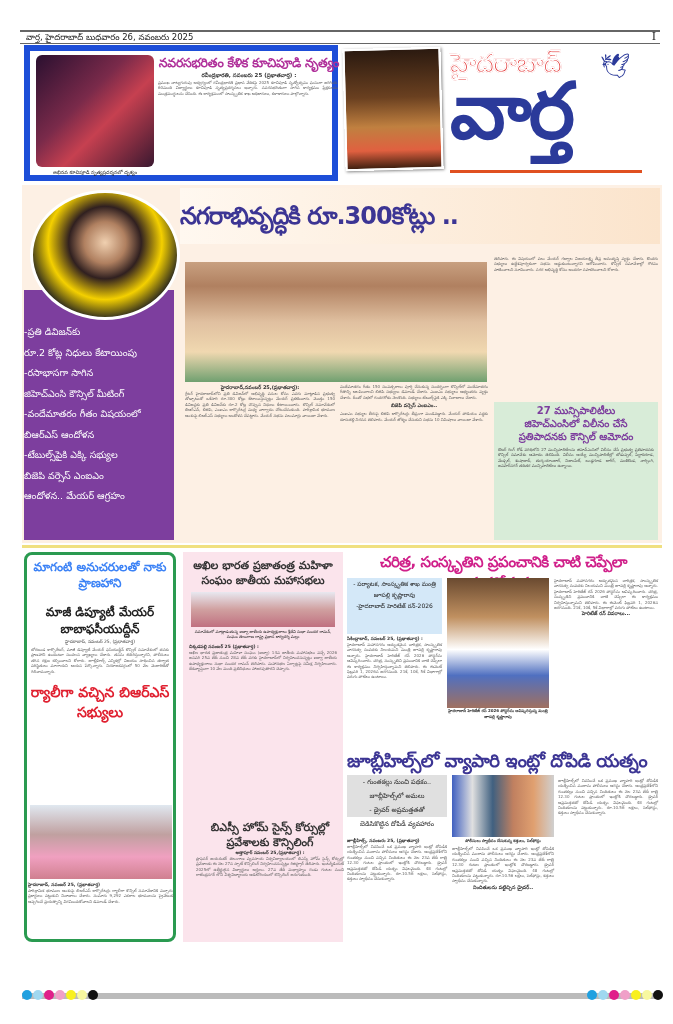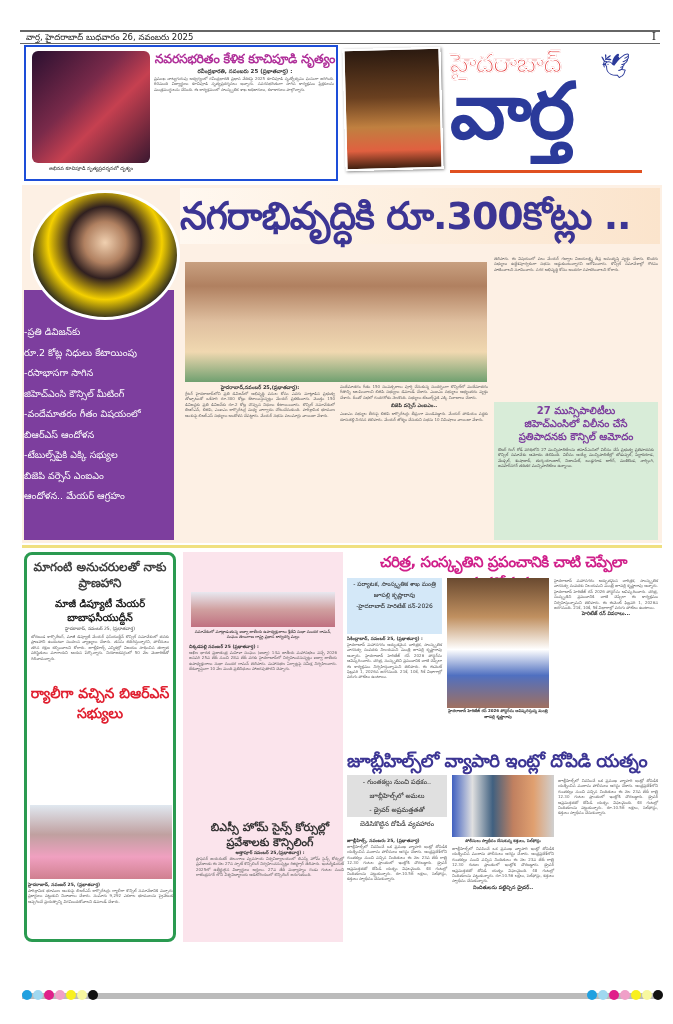--- a/index.html
+++ b/index.html
@@ -1,48 +1,48 @@
 <!DOCTYPE html>
 <html><head>
 <meta charset="utf-8">
 <style>
 *{box-sizing:border-box;margin:0;padding:0}
 body{width:673px;height:1024px;background:#fff;font-family:"DejaVu Sans",sans-serif;position:relative;overflow:hidden;color:#333}
 .abs{position:absolute}
 .masthead{left:20px;top:30px;width:640px;height:14px;border-top:2px solid #666;border-bottom:1px solid #666;font-size:8.5px;color:#222;line-height:11px;padding-left:6px}
 .masthead .pg{position:absolute;right:4px;top:-1px;font-family:"DejaVu Serif",serif;font-size:11px}
-.dance{left:24px;top:45px;width:314px;height:136px;border:2px solid #1d4ed8;background:#fff}
+.dance{left:24px;top:45px;width:314px;height:136px;border:6px solid #1d4ed8;background:#fff}
 .dance .photo{position:absolute;left:6px;top:4px;width:118px;height:112px;border-radius:6px;background:linear-gradient(135deg,#2a1030 0%,#7a2a4a 40%,#c64050 60%,#3a1830 100%)}
 .dance .caption{position:absolute;left:6px;top:118px;width:118px;font-size:5px;text-align:center;color:#222}
 .dance h2{position:absolute;left:128px;top:4px;width:182px;font-size:12.5px;color:#b0309a;text-align:center;font-weight:bold;letter-spacing:-0.3px}
 .dance .dl{position:absolute;left:128px;top:21px;width:182px;font-size:5.5px;text-align:center;font-weight:bold;color:#333}
 .body-text{font-size:4px;line-height:5.4px;color:#666;text-align:justify}
 .dance .body-text{position:absolute;left:128px;top:29px;width:180px}
 .logo{left:342px;top:46px;width:325px;height:132px}
 .logo .pic{position:absolute;left:2px;top:2px;width:98px;height:122px;background:linear-gradient(180deg,#2b1a10 0%,#6a4020 40%,#c08040 65%,#e06040 85%,#402010 100%);transform:rotate(-1.5deg);border:2px solid #fff;box-shadow:1px 1px 3px #888}
 .logo .city{position:absolute;left:108px;top:2px;font-size:26px;font-weight:bold;color:#e02020;letter-spacing:-1px;-webkit-text-stroke:0.5px #fff}
 .logo .name{position:absolute;left:108px;top:26px;font-size:78px;font-weight:900;color:#2b3a9a;line-height:78px;letter-spacing:-3px}
 .logo .bird{position:absolute;left:258px;top:6px;font-size:24px;color:#2b3a9a}
 .logo .rule{position:absolute;left:108px;top:124px;width:192px;height:3px;background:#e05020}
 .hero{left:22px;top:185px;width:640px;height:358px;background:#fdf0e4}
-.headline{left:180px;top:188px;width:480px;height:56px;font-size:38px;font-weight:900;color:#3c3594;line-height:56px;letter-spacing:-1px;background:linear-gradient(90deg,#fff8f0,#fbe4cc)}
+.headline{left:180px;top:188px;width:480px;height:56px;font-size:24px;font-weight:900;color:#3c3594;line-height:56px;letter-spacing:-1px;background:linear-gradient(90deg,#fff8f0,#fbe4cc)}
 .purple{left:24px;top:290px;width:150px;height:250px;background:#7d3e9e}
 .circle{left:30px;top:190px;width:150px;height:130px;border-radius:50%;background:radial-gradient(circle at 50% 40%,#f0d0b0 0%,#b08060 20%,#302020 35%,#f4d000 55%,#202020 75%,#c0c0c0 100%);border:3px solid #fff}
 .bullets{left:24px;top:322px;width:150px;text-align:left;color:#fff;font-size:9.5px;line-height:20.5px}
 .council-photo{left:185px;top:262px;width:302px;height:120px;background:linear-gradient(180deg,#c8a080 0%,#b08060 20%,#e0c0a0 50%,#f0d8b0 75%,#70a070 100%)}
 .council-text{left:185px;top:384px;width:150px}
 .council-text2{left:340px;top:384px;width:148px}
 .right-text{left:494px;top:256px;width:164px}
 .green-box{left:494px;top:402px;width:164px;height:138px;background:#d8ecd8}
 .green-box h3{font-size:10px;color:#7d3e9e;text-align:center;font-weight:bold;line-height:13px;padding:2px 20px;background:#d8ecd8}
 .green-box .body-text{padding:2px 4px;color:#555}
 .divider-y{left:22px;top:545px;width:640px;height:3px;background:#f0e080}
 .magunti{left:24px;top:552px;width:152px;height:390px;border:3px solid #2a9a50;border-radius:8px;background:#fff}
-.magunti h3{font-size:12px;color:#404040;text-align:center;line-height:16px;margin-top:4px;font-weight:bold}
-.magunti .sub{font-size:10px;text-align:center;font-weight:bold;color:#222;margin-top:7px}
+.magunti h3{font-size:12px;color:#3b82f6;text-align:center;line-height:16px;margin-top:4px;font-weight:bold}
+.magunti .sub{font-size:12px;text-align:center;font-weight:bold;color:#222;margin-top:14px}
 .magunti .dl{font-size:4.5px;text-align:center;color:#444}
 .magunti .body-text{padding:2px 4px}
 .rally h3{font-size:14px;color:#e02030;text-align:center;font-weight:900;line-height:20px}
 .rally-photo{left:30px;top:805px;width:142px;height:74px;background:linear-gradient(180deg,#e0e8f0 0%,#c0a0a0 40%,#f0a0c0 70%,#d08090 100%)}
 .pink-col{left:183px;top:552px;width:160px;height:390px;background:#fbe4ec}
 .pink-col h3{font-size:11px;color:#333;text-align:center;line-height:15px;font-weight:bold;margin-top:6px}
 .mahila-photo{position:absolute;left:8px;top:40px;width:144px;height:35px;background:linear-gradient(180deg,#e8e8f0 0%,#d0a0a0 50%,#c07080 100%)}
 .mahila-cap{position:absolute;left:8px;top:77px;width:144px;font-size:4px;text-align:center;color:#222;line-height:5px}
 .bims h3{font-size:11px;color:#333;text-align:center;line-height:15px;font-weight:bold}
 .hist-head{left:347px;top:553px;width:313px;font-size:15px;color:#d0208a;font-weight:bold;text-align:center;letter-spacing:-0.5px}
@@ -112,31 +112,32 @@
   <div class="body-text">ఔటర్ రింగ్ రోడ్ పరిధిలోని 27 మున్సిపాలిటీలను జిహెచ్ఎంసిలో విలీనం చేసే ప్రభుత్వ ప్రతిపాదనకు కౌన్సిల్ సమావేశం ఆమోదం తెలిపింది. విలీనం అయ్యే మున్సిపాలిటీల్లో బోడుప్పల్, పీర్జాదిగూడ, మేడ్చల్, శంషాబాద్, తుర్కయాంజాల్, నిజాంపేట్, బండ్లగూడ జాగీర్, మణికొండ, నార్సింగి, జవహర్‌నగర్ తదితర మున్సిపాలిటీలు ఉన్నాయి.</div>
 </div>
 
 <div class="abs divider-y"></div>
 
 <div class="abs magunti">
   <h3>మాగంటి అనుచరులతో నాకు ప్రాణహాని</h3>
   <div class="sub">మాజీ డిప్యూటీ మేయర్ బాబాఫసీయుద్దీన్</div>
   <div class="dl">హైదరాబాద్, నవంబర్ 25, (ప్రభాతవార్త)</div>
   <div class="body-text">బోరబండ కార్పొరేటర్, మాజీ డిప్యూటీ మేయర్ ఫసీయుద్దీన్ కౌన్సిల్ సమావేశంలో తనకు ప్రాణహాని ఉందంటూ సంచలన వ్యాఖ్యలు చేశారు. తనను బెదిరిస్తున్నారని, పోలీసులు తగిన రక్షణ కల్పించాలని కోరారు. జూబ్లీహిల్స్ ఎన్నికల్లో విజయం సాధించిన తర్వాత పరిస్థితులు మారాయని ఆయన పేర్కొన్నారు. నియోజకవర్గంలో 50 వేల మెజారిటీతో గెలిచామన్నారు.</div>
-  <div class="rally" style="margin-top:20px">
+  <div class="rally" style="margin-top:6px">
     <h3>ర్యాలీగా వచ్చిన బిఆర్ఎస్ సభ్యులు</h3>
   </div>
 </div>
 <div class="abs rally-photo"></div>
 <div class="abs" style="left:28px;top:882px;width:146px">
   <div style="font-size:4.5px;font-weight:bold">హైదరాబాద్, నవంబర్ 25, (ప్రభాతవార్త)</div>
   <div class="body-text">పారిశ్రామిక భూముల అంశంపై బిఆర్ఎస్ కార్పొరేటర్లు ర్యాలీగా కౌన్సిల్ సమావేశానికి వచ్చారు. ప్లకార్డులు పట్టుకుని నినాదాలు చేశారు. సుమారు 9,292 ఎకరాల భూములను ప్రైవేటుకు అప్పగించే ప్రయత్నాన్ని విరమించుకోవాలని డిమాండ్ చేశారు.</div>
 </div>
 
 <div class="abs pink-col">
+  <h3>అఖిల భారత ప్రజాతంత్ర మహిళా సంఘం జాతీయ మహాసభలు</h3>
   <div class="mahila-photo"></div>
   <div class="mahila-cap">సమావేశంలో మాట్లాడుతున్న ఐద్వా జాతీయ ఉపాధ్యక్షురాలు శ్రీదేవి సుధా సుందర రామన్, సంఘం తెలంగాణ రాష్ట్ర ప్రధాన కార్యదర్శి మల్లు</div>
   <div style="position:absolute;left:6px;top:92px;width:148px">
     <div style="font-size:4.5px;font-weight:bold">చిక్కడపల్లి నవంబర్ 25 (ప్రభాతవార్త) :</div>
     <div class="body-text">అఖిల భారత ప్రజాతంత్ర మహిళా సంఘం (ఐద్వా) 14వ జాతీయ మహాసభలు వచ్చే 2026 జనవరి 25వ తేదీ నుంచి 28వ తేదీ వరకు హైదరాబాద్‌లో నిర్వహించనున్నట్లు ఐద్వా జాతీయ ఉపాధ్యక్షురాలు సుధా సుందర రామన్ తెలిపారు. మహాసభల ఏర్పాట్లపై సమీక్ష నిర్వహించారు. దేశవ్యాప్తంగా 10 వేల మంది ప్రతినిధులు హాజరవుతారని చెప్పారు.</div>
   </div>
   <div class="bims" style="position:absolute;left:13px;top:262px;width:148px">
     <h3>బిఎస్సీ హోమ్ సైన్స్ కోర్సుల్లో ప్రవేశాలకు కౌన్సిలింగ్</h3>
     <div style="font-size:4.5px;font-weight:bold;text-align:center">అత్తాపూర్ నవంబర్ 25,(ప్రభాతవార్త) :</div>
     <div class="body-text">ప్రొఫెసర్ జయశంకర్ తెలంగాణ వ్యవసాయ విశ్వవిద్యాలయంలో బిఎస్సీ హోమ్ సైన్స్ కోర్సుల్లో ప్రవేశాలకు ఈ నెల 27న స్పాట్ కౌన్సిలింగ్ నిర్వహించనున్నట్లు రిజిస్ట్రార్ తెలిపారు. ఇంటర్మీడియట్ 2025లో ఉత్తీర్ణులైన విద్యార్థులు అర్హులు. 27వ తేదీ మధ్యాహ్నం రెండు గంటల నుంచి రాజేంద్రనగర్ లోని విశ్వవిద్యాలయ ఆడిటోరియంలో కౌన్సిలింగ్ జరుగుతుంది.</div>

